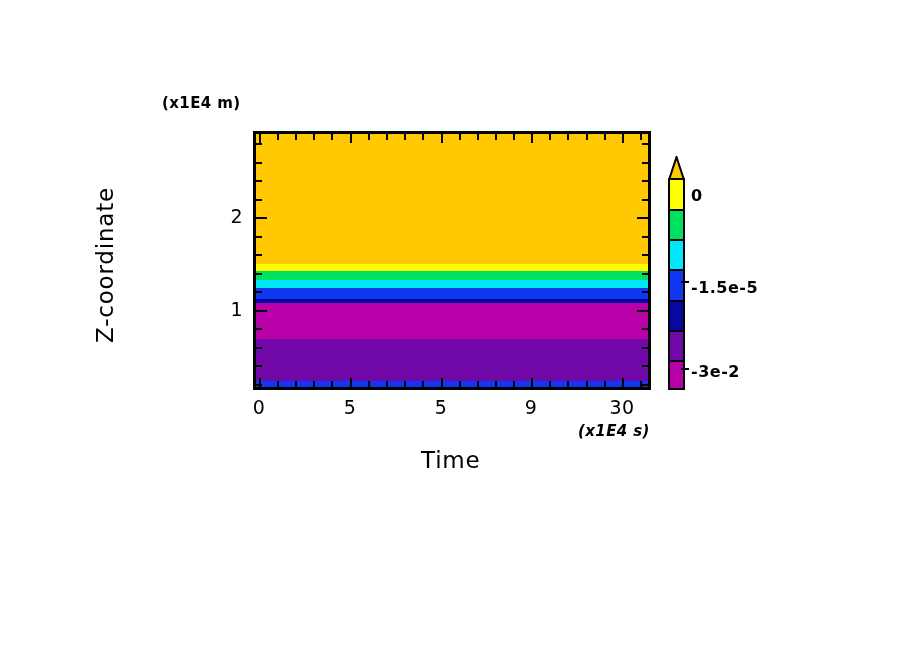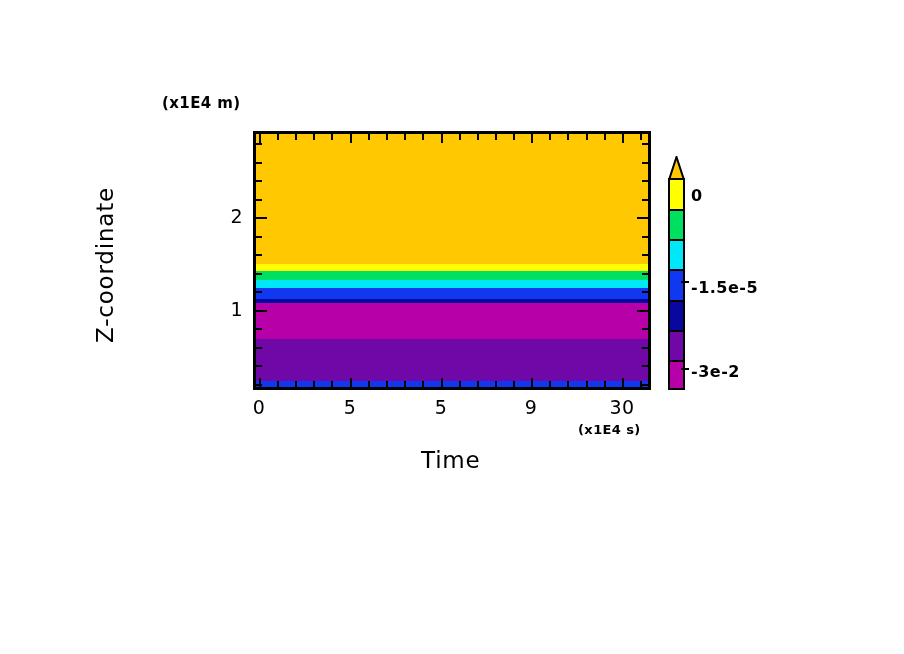--- a/index.html
+++ b/index.html
@@ -21,23 +21,24 @@
     font-weight:400;
   }
   #zunit{
     left:162px;top:94px;
     font-size:15px;
     letter-spacing:0.4px;
     font-weight:700;
   }
   #xunit{
     left:578px;top:422px;
-    font-size:13px;
+    font-size:15px;
     letter-spacing:0.4px;
     font-weight:700;
+    font-style:italic;
   }
   #xaxis-title{
     left:421px;top:447px;
     font-size:23px;
     letter-spacing:0.8px;
   }
   #yaxis-title{
     left:-25px;top:252px;
     width:260px;
     text-align:center;

